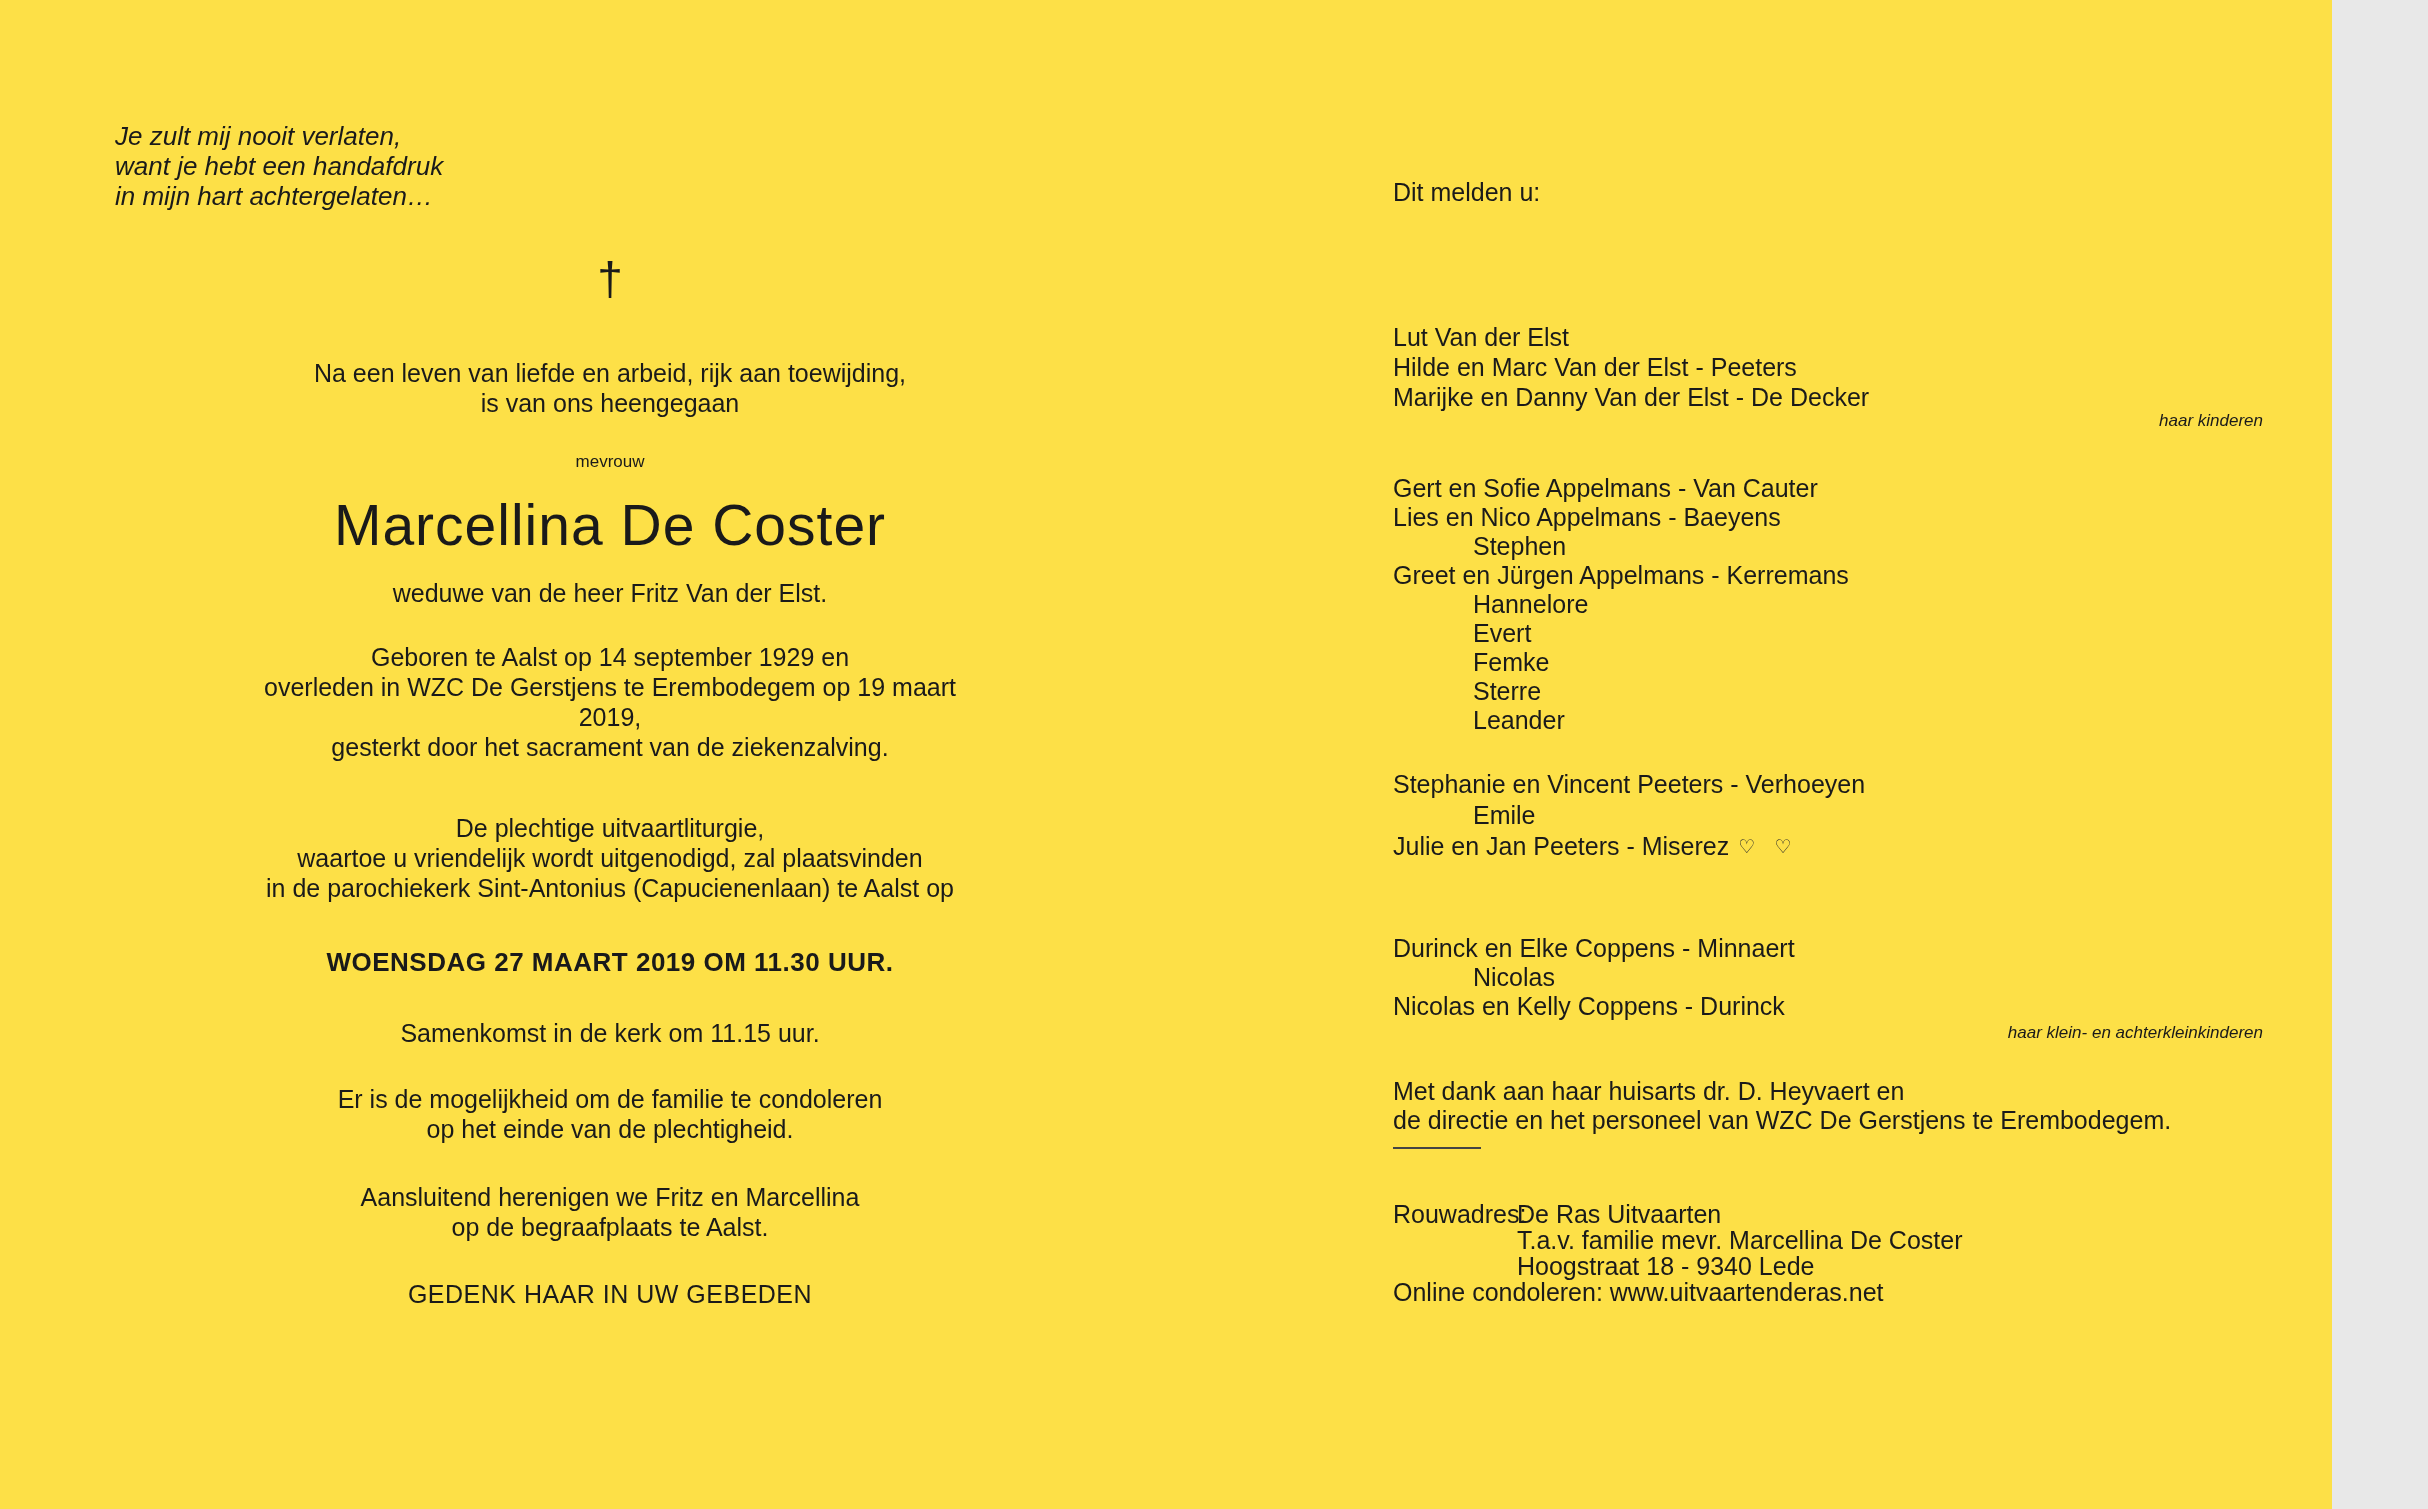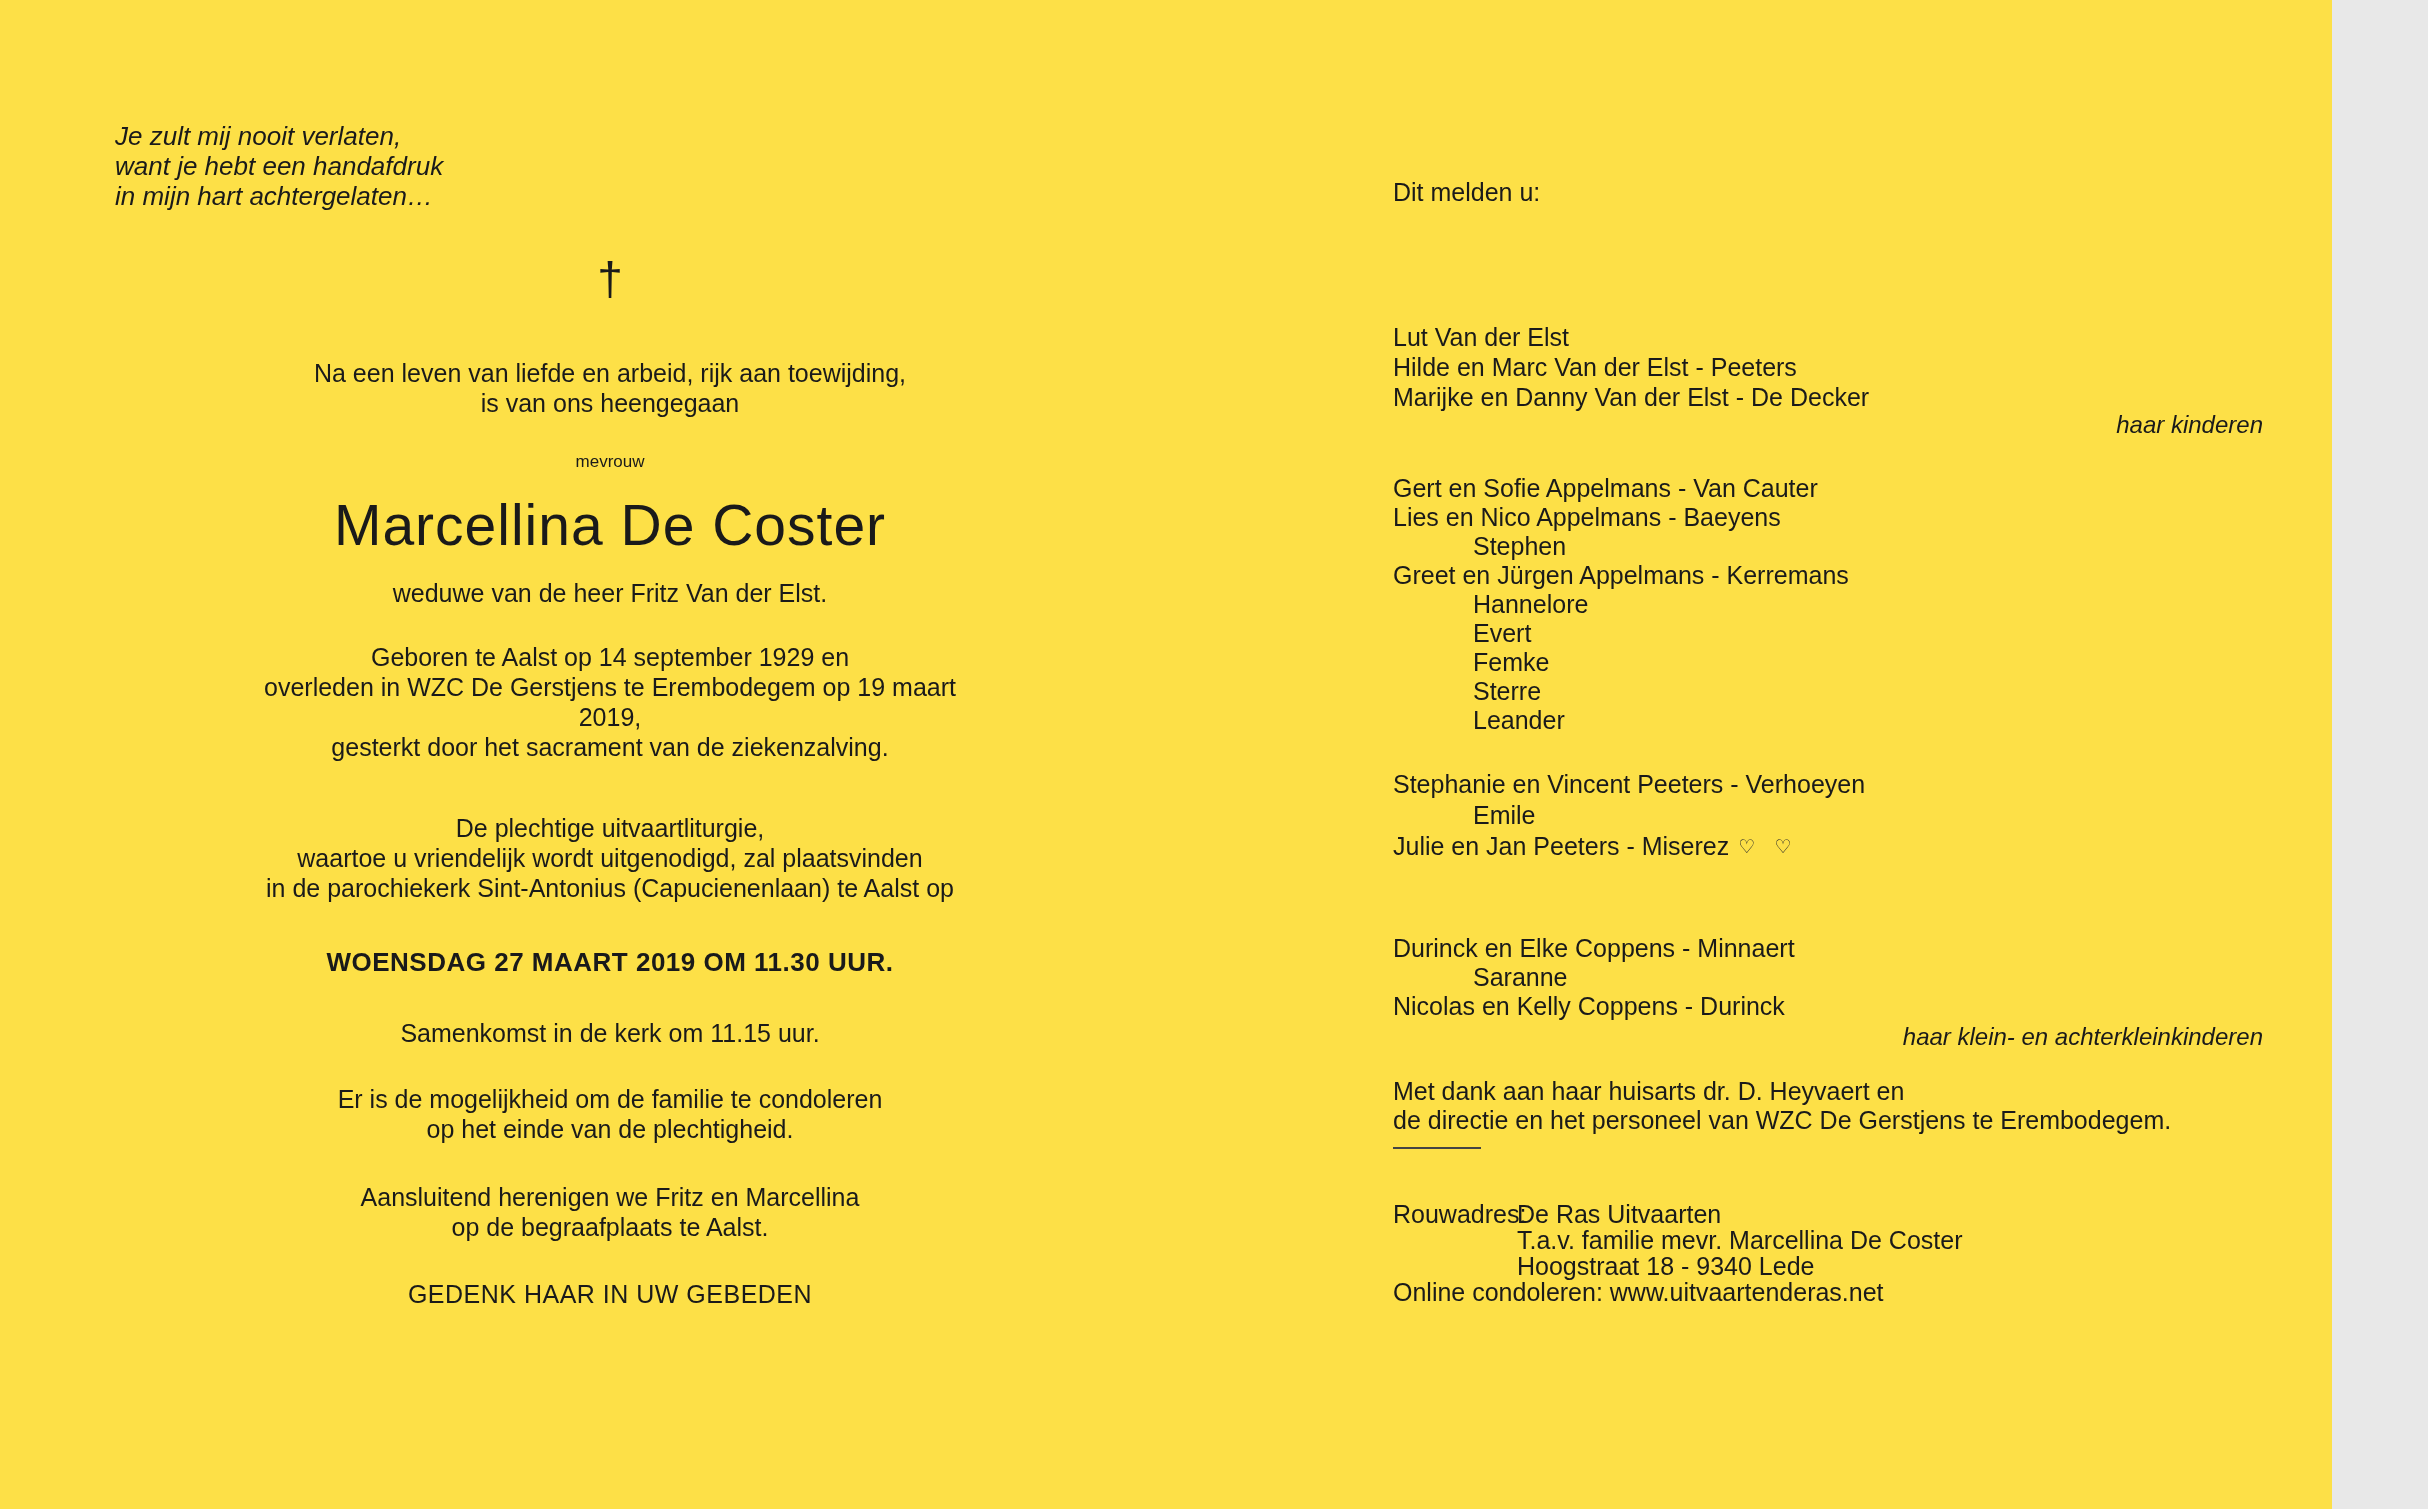--- a/index.html
+++ b/index.html
@@ -16,21 +16,21 @@
   .center-col{left:230px;width:760px;text-align:center;}
   .right-col{left:1393px;width:880px;text-align:left;}
   .quote{font-size:26px;line-height:30px;font-style:italic;}
   .cross{font-size:46px;line-height:46px;}
   .honorific{font-size:17px;}
   .deceased{font-size:57px;line-height:50px;letter-spacing:1px;}
   .funeral-date{font-size:26px;font-weight:bold;letter-spacing:0.5px;}
   .remember{font-size:25px;letter-spacing:0.5px;}
   .fam-line{display:block;}
   .indent{padding-left:80px;}
-  .attribution{font-style:italic;font-size:24px;text-align:right;width:870px;left:1393px;}
+  .attribution{font-style:italic;font-size:17px;text-align:right;width:870px;left:1393px;}
   .attribution-inner{display:inline-block;}
   .hearts{font-size:19px;letter-spacing:7px;margin-left:9px;vertical-align:2px;color:#2a2a2a;}
   .divider{border:0;border-top:2px solid #444;width:88px;margin:0;}
   .address-row{display:flex;}
   .address-label{width:124px;flex:0 0 124px;}
   .address-lines div{line-height:26px;}
   .addr{line-height:26px;}
 </style>
 </head>
 <body>
@@ -109,21 +109,21 @@
   </div>
 
   <div class="abs right-col body-text" style="top:769px;line-height:31px;">
     <span class="fam-line">Stephanie en Vincent Peeters - Verhoeyen</span>
     <span class="fam-line indent">Emile</span>
     <span class="fam-line"><span>Julie en Jan Peeters - Miserez</span><span class="hearts">♡ ♡</span></span>
   </div>
 
   <div class="abs right-col body-text" style="top:934px;line-height:29px;">
     <span class="fam-line">Durinck en Elke Coppens - Minnaert</span>
-    <span class="fam-line indent">Saranne</span>
+    <span class="fam-line indent">Nicolas</span>
     <span class="fam-line">Nicolas en Kelly Coppens - Durinck</span>
   </div>
 
   <div class="abs attribution" style="top:1023px;">
     <span class="attribution-inner">haar klein- en achterkleinkinderen</span>
   </div>
 
   <div class="abs right-col body-text" style="top:1077px;line-height:29px;">
     <div>Met dank aan haar huisarts dr. D. Heyvaert en</div>
     <div>de directie en het personeel van WZC De Gerstjens te Erembodegem.</div>

